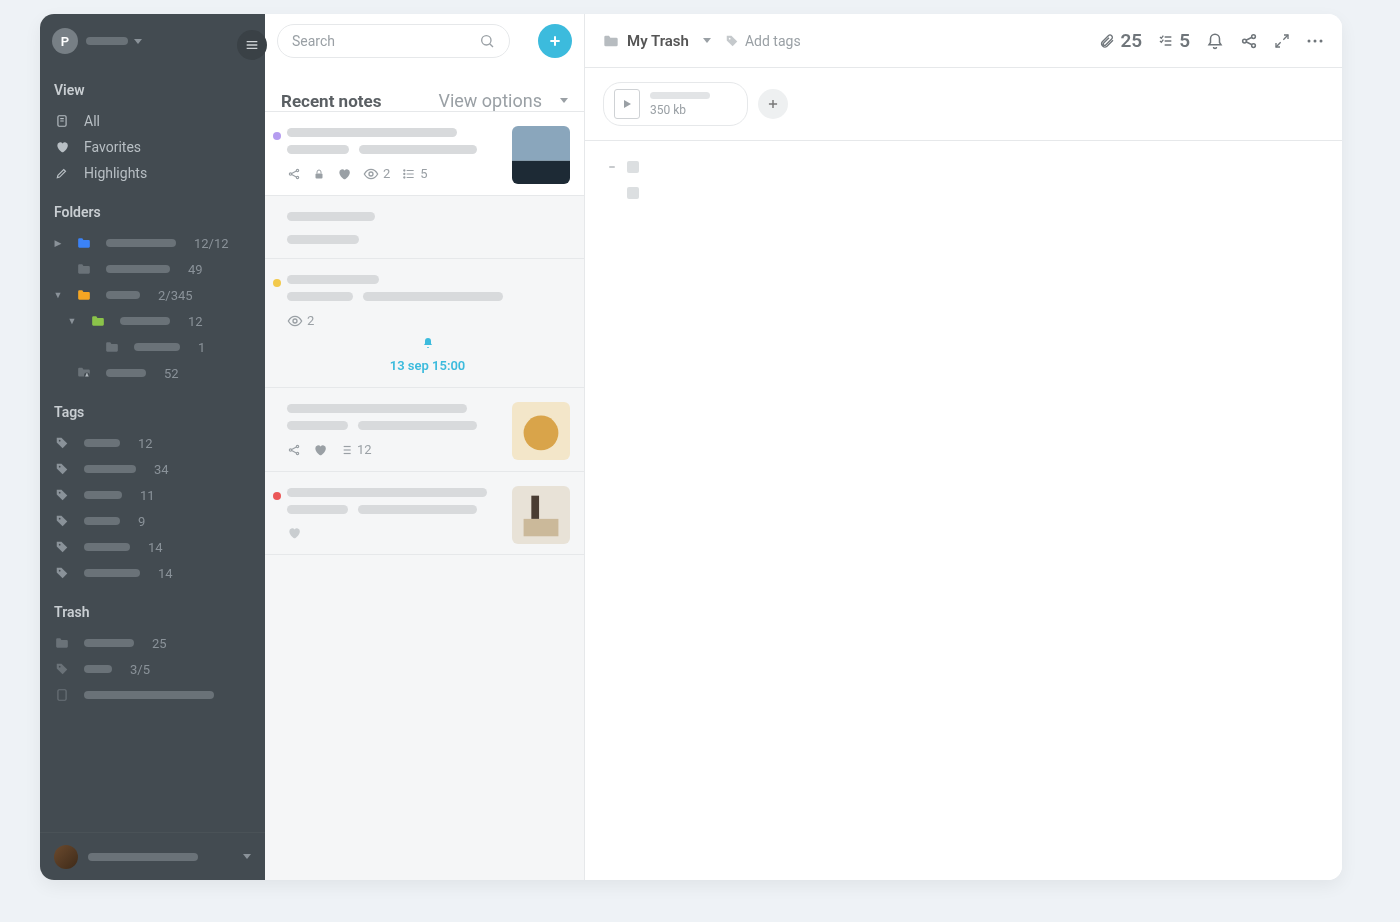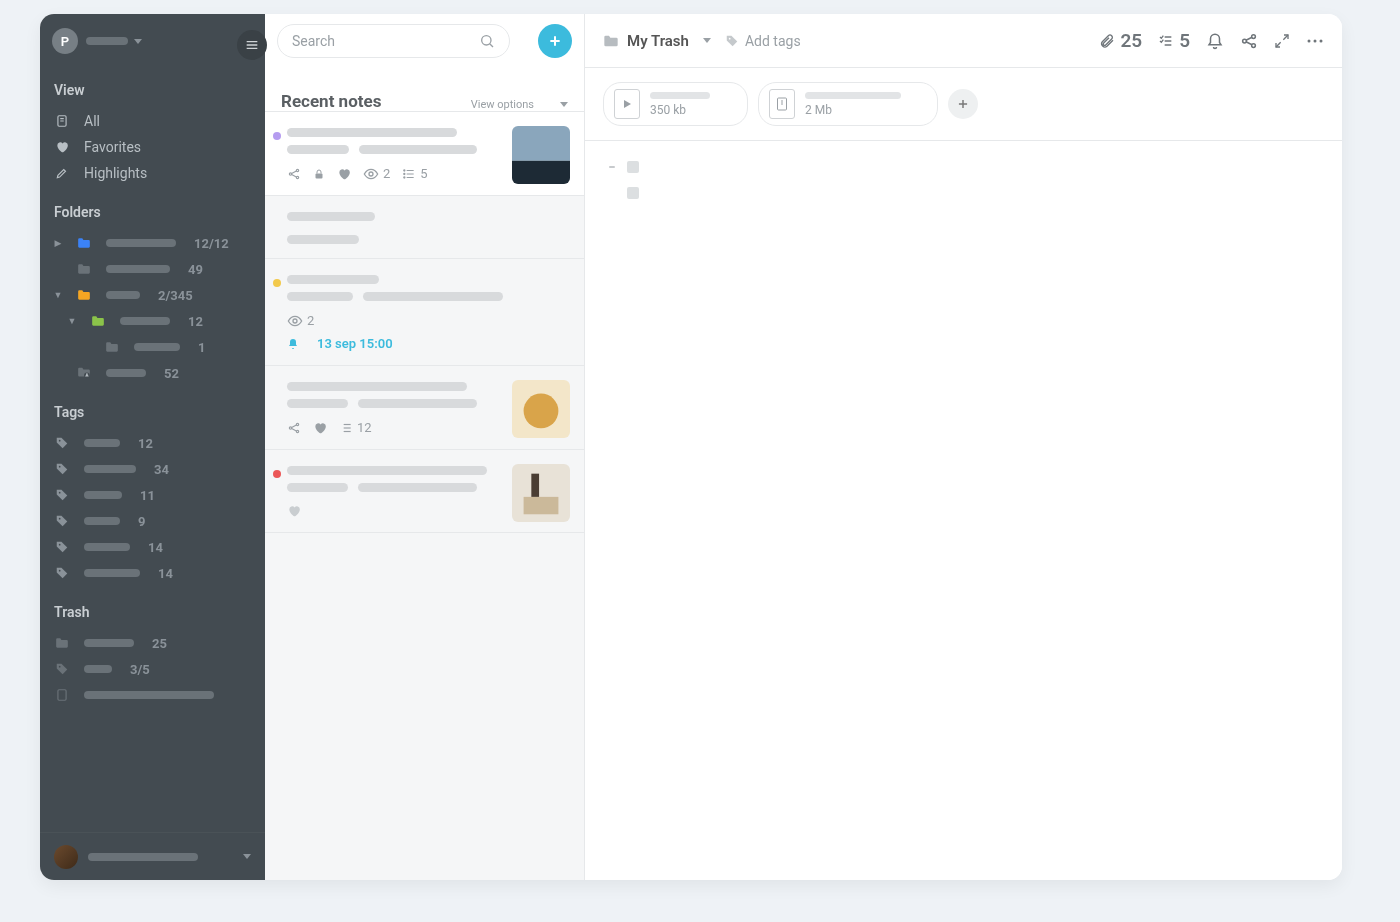--- a/index.html
+++ b/index.html
@@ -58,21 +58,21 @@
 }
 .menu-toggle svg{width:16px;height:16px;stroke:#cfd3d6;}
 
 .side-section{padding:14px 14px 4px;}
 .side-heading{color:var(--sidebar-heading);font-size:14px;font-weight:600;margin-bottom:10px;}
 .side-item{
   display:flex;align-items:center;gap:14px;height:26px;cursor:pointer;
   color:var(--sidebar-text);font-size:14px;
 }
 .side-item .icon{width:16px;height:16px;flex:none;display:flex;align-items:center;justify-content:center;}
-.side-item .count{margin-left:4px;color:var(--sidebar-text-dim);font-size:13px;font-weight:bold;}
+.side-item .count{margin-left:4px;color:var(--sidebar-text-dim);font-size:13px;}
 .side-item .tree-caret{width:8px;display:flex;justify-content:center;color:var(--sidebar-text-dim);font-size:9px;}
 .side-item.indent1{padding-left:14px;}
 .side-item.indent2{padding-left:28px;}
 
 .sidebar-foot{
   margin-top:auto;height:48px;display:flex;align-items:center;padding:0 14px;gap:10px;
   border-top:1px solid rgba(255,255,255,.04);
 }
 .foot-avatar{width:24px;height:24px;border-radius:50%;background:linear-gradient(135deg,#6b4a2e,#3e2a18);}
 .sidebar-foot .ph{flex:1;}
@@ -92,36 +92,36 @@
 .search input::placeholder{color:var(--text-dim);}
 .new-btn{
   width:34px;height:34px;border-radius:50%;background:var(--accent);
   display:flex;align-items:center;justify-content:center;color:#fff;cursor:pointer;
 }
 .mid-header{
   height:44px;display:flex;align-items:flex-end;justify-content:space-between;padding:0 16px;
   background:var(--white);border-bottom:1px solid var(--border-light);
 }
 .mid-header-title{font-size:17px;font-weight:700;color:#5a5f63;}
-.view-options{font-size:11px;color:var(--text-dim);display:flex;align-items:center;gap:20px;cursor:pointer;}
+.view-options{font-size:18px;color:var(--text-dim);display:flex;align-items:center;gap:12px;cursor:pointer;}
 
 .note-list{flex:1;overflow:auto;}
 .note-card{
   padding:16px 16px 14px 22px;border-bottom:1px solid var(--border-light);
   position:relative;background:var(--midcol-bg);
 }
 .note-card.selected{background:var(--white);}
 .color-dot{position:absolute;left:8px;top:20px;width:8px;height:8px;border-radius:50%;}
 .note-lines{display:flex;flex-direction:column;gap:8px;}
 .note-ph{background:var(--note-placeholder);border-radius:5px;height:9px;}
 .note-row{display:flex;gap:10px;}
 .note-meta{display:flex;gap:12px;margin-top:12px;color:var(--text-dim);font-size:13px;align-items:center;}
 .note-meta .mi{display:flex;align-items:center;gap:4px;}
 .note-thumb{position:absolute;right:14px;top:14px;width:58px;height:58px;border-radius:6px;overflow:hidden;}
-.reminder{color:var(--accent);font-size:13px;font-weight:600;display:flex;align-items:center;gap:18px;margin-top:8px;}
+.reminder{color:var(--accent);font-size:13px;font-weight:600;display:flex;align-items:center;gap:8px;margin-top:8px;flex-direction:column;}
 
 
 .noteview{flex:1;display:flex;flex-direction:column;background:var(--white);}
 .nv-top{
   height:54px;display:flex;align-items:center;padding:0 18px;gap:14px;border-bottom:1px solid var(--border-light);
 }
 .breadcrumb{display:flex;align-items:center;gap:8px;color:var(--text-main);font-size:15px;font-weight:600;cursor:pointer;}
 .breadcrumb .icon,.tag-add .icon{color:var(--text-dim);}
 .tag-add{display:flex;align-items:center;gap:6px;color:var(--text-dim);font-size:14px;cursor:pointer;}
 .nv-top-right{margin-left:auto;display:flex;align-items:center;gap:16px;color:#6f757a;}
@@ -631,32 +631,20 @@
         <div class="attach-icon">
             <svg width="12" height="12" viewBox="0 0 24 24" fill="#9aa0a5">
               <polygon points="6,4 20,12 6,20"></polygon>
             </svg>
           </div>
         <div class="attach-info">
           <div class="ph"></div>
           <div class="attach-size">350 kb</div>
         </div>
       </div>
-      <div class="attach-card" style="width:180px">
-        <div class="attach-icon">
-            <svg width="12" height="14" viewBox="0 0 24 28" fill="none" stroke="#9aa0a5" stroke-width="2">
-              <rect x="3" y="2" width="18" height="24" rx="2"></rect>
-              <line x1="12" y1="6" x2="12" y2="16"></line>
-            </svg>
-          </div>
-        <div class="attach-info">
-          <div class="ph" style="width:96px"></div>
-          <div class="attach-size">2 Mb</div>
-        </div>
-      </div>
       <div class="attach-add">
         <svg width="14" height="14" viewBox="0 0 24 24" stroke="#777" stroke-width="2.5">
             <line x1="12" y1="5" x2="12" y2="19"></line>
             <line x1="5" y1="12" x2="19" y2="12"></line>
           </svg>
       </div>
     </div>
 
     <div class="nv-body">
       <div class="bullet-row">

